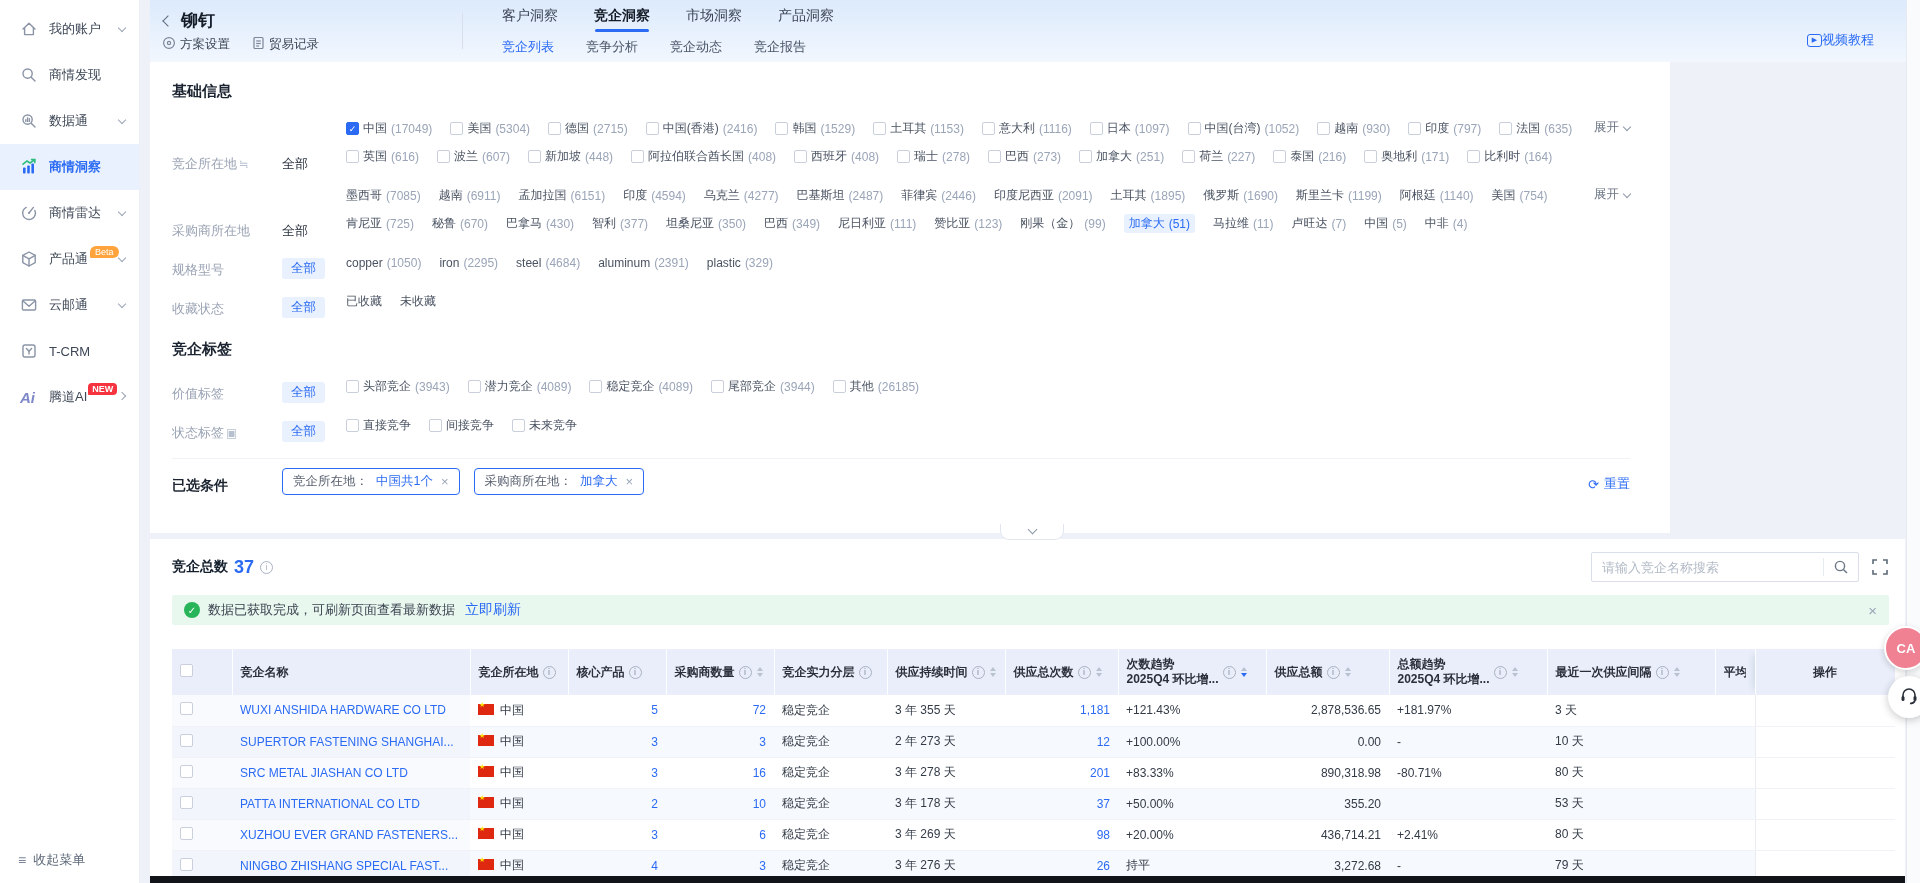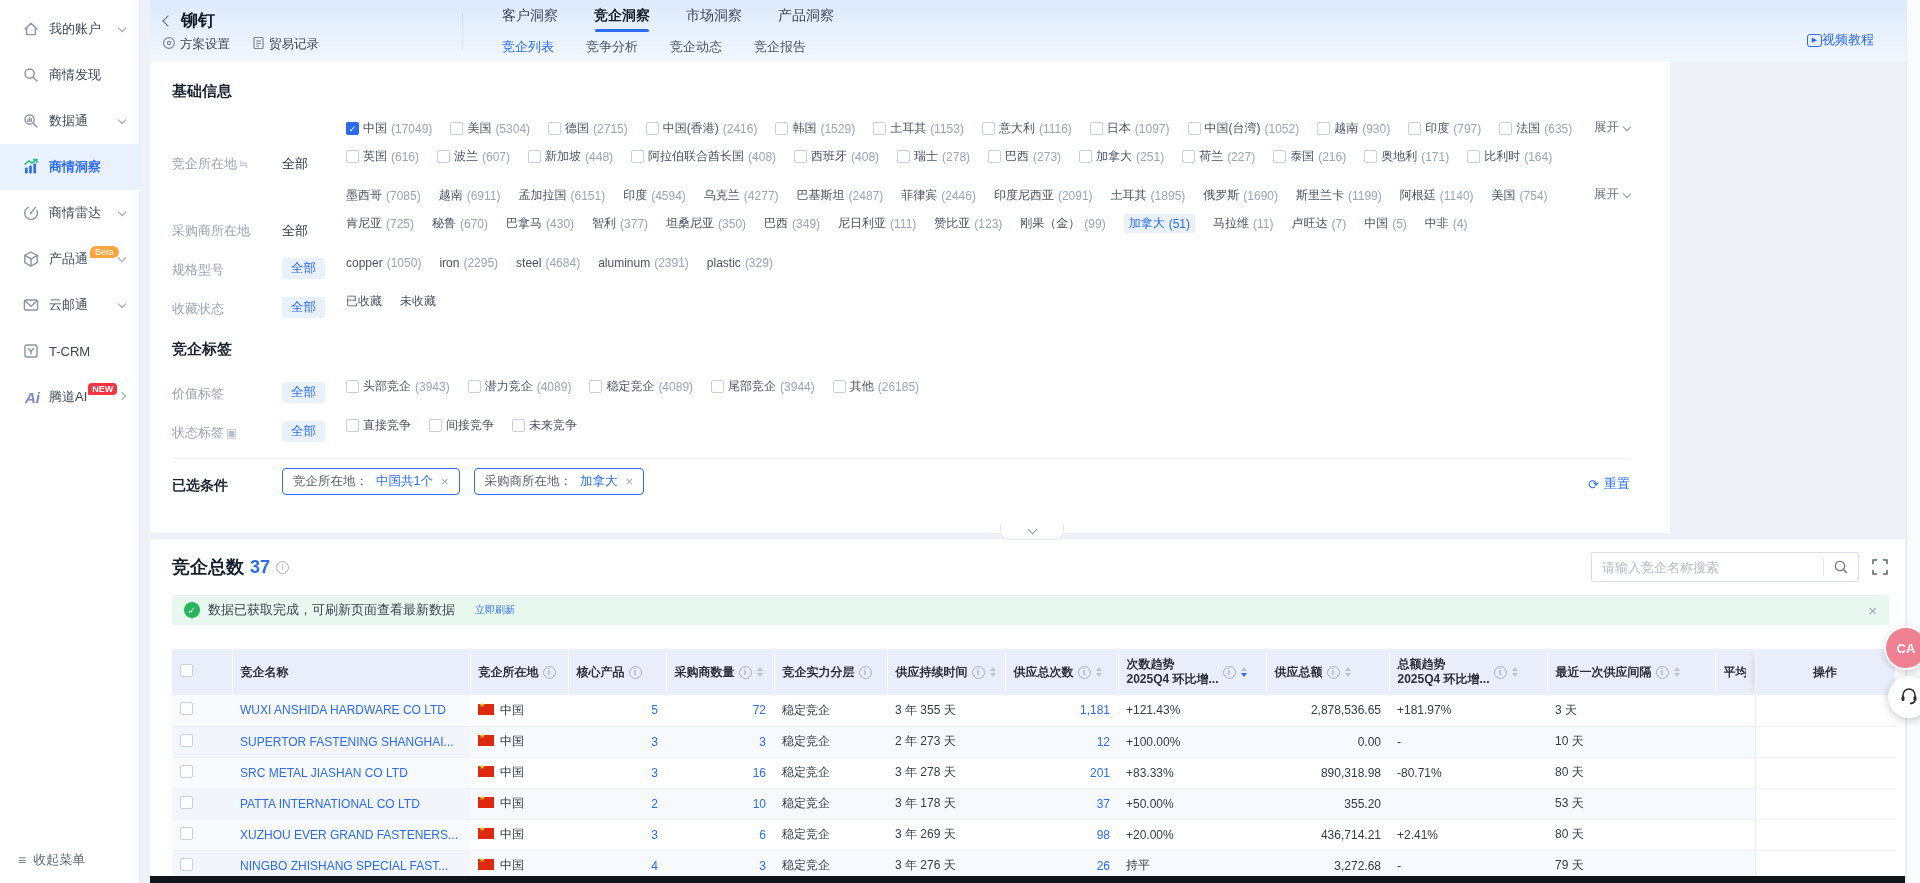--- a/index.html
+++ b/index.html
@@ -3,21 +3,21 @@
 <meta charset="utf-8">
 <style>
   html,body{margin:0;padding:0;background:#eef2f8;font-family:"Liberation Sans","DejaVu Sans",sans-serif;}
   *{box-sizing:border-box;}
   .app{position:relative;width:1920px;height:883px;overflow:hidden;background:#eef2f8;}
 
   
   .sidebar{position:absolute;left:0;top:0;width:140px;height:883px;background:#fff;border-right:1px solid #eceff5;z-index:3;}
   .side-items{padding-top:6px;}
   .side-item{position:relative;height:46px;display:flex;align-items:center;padding-left:20px;cursor:pointer;color:#3d4756;font-size:13px;}
-  .side-item .sicon{width:20px;height:20px;margin-right:9px;display:inline-flex;align-items:center;justify-content:flex-end;flex:0 0 20px;}
+  .side-item .sicon{width:20px;height:20px;margin-right:9px;display:inline-flex;align-items:center;justify-content:flex-start;flex:0 0 20px;}
   .side-item .slabel{white-space:nowrap;}
   .side-item.active{background:#e8f1fd;}
   .side-item.active .slabel{color:#2b6bf3;font-weight:bold;}
   .side-item .chev{position:absolute;right:14px;width:6px;height:6px;border-right:1.4px solid #9aa5b5;border-bottom:1.4px solid #9aa5b5;transform:rotate(45deg);margin-top:-3px;}
   .side-item .chev.r{transform:rotate(-45deg);}
   .badge-beta{background:#ffa43d;color:#fff;font-size:9px;border-radius:8px 8px 8px 2px;padding:1px 5px;margin-left:2px;transform:translateY(-7px);display:inline-block;}
   .badge-new{background:#f5343f;color:#fff;font-size:9px;border-radius:4px 4px 4px 1px;padding:1px 4px;font-weight:bold;margin-left:1px;transform:translateY(-8px);display:inline-block;}
   .ai-txt{font-weight:bold;font-size:15px;color:#7e88c9;font-style:italic;}
   .collapse-menu{position:absolute;left:18px;bottom:14px;display:flex;align-items:center;gap:7px;color:#5d6878;font-size:13px;cursor:pointer;}
   .collapse-menu .cm-ic{color:#7b8698;font-size:14px;}
@@ -74,34 +74,34 @@
   .chip .cx{color:#9aa5b8;cursor:pointer;font-size:13px;line-height:1;}
   .reset{position:absolute;right:0;top:16px;display:flex;align-items:center;gap:5px;color:#2b6bf3;font-size:13px;cursor:pointer;}
   .reset .ric{font-size:13px;}
   .collapse-tab{position:absolute;left:860px;top:524px;width:64px;height:16px;background:#fff;border:1px solid #e3e8f0;border-top:none;border-radius:0 0 9px 9px;display:flex;align-items:center;justify-content:center;cursor:pointer;z-index:2;}
   .collapse-tab .chev{width:7px;height:7px;border-right:1.4px solid #8c97a8;border-bottom:1.4px solid #8c97a8;transform:rotate(45deg);margin-top:-4px;}
 
   
   .card2{position:absolute;left:10px;top:539px;width:1755px;height:344px;background:#fff;padding:12px 16px 0 22px;overflow:hidden;}
   .t2row{display:flex;align-items:center;justify-content:space-between;height:32px;}
   .t2-title{display:flex;align-items:center;gap:6px;}
-  .t2-title .tt{font-size:18px;font-weight:bold;color:#15202e;}
+  .t2-title .tt{font-size:14px;font-weight:bold;color:#15202e;}
   .t2-title .tc{font-size:18px;font-weight:bold;color:#2b6bf3;}
   .info{display:inline-flex;width:13px;height:13px;border:1px solid #a8b2c2;border-radius:50%;color:#a8b2c2;font-size:9px;align-items:center;justify-content:center;font-style:normal;flex:0 0 13px;}
   .t2-right{display:flex;align-items:center;gap:12px;}
   .searchbox{position:relative;width:268px;height:30px;border:1px solid #d9dee8;border-radius:2px;background:#fff;}
   .searchbox input{border:none;outline:none;width:220px;height:28px;padding:0 10px;font-size:13px;color:#333;background:transparent;font-family:inherit;}
   .searchbox input::placeholder{color:#b3bbc7;}
   .searchbox .sdiv{position:absolute;right:34px;top:5px;bottom:5px;width:1px;background:#e6eaf1;}
   .searchbox .mag{position:absolute;right:9px;top:6px;}
   .fullscreen{cursor:pointer;display:inline-flex;}
   .notice{margin-top:12px;height:30px;background:#e9f8ef;border-radius:2px;display:flex;align-items:center;padding:0 12px;position:relative;}
   .notice .ck{width:16px;height:16px;border-radius:50%;background:#28b559;color:#fff;font-size:10px;display:inline-flex;align-items:center;justify-content:center;margin-right:8px;flex:0 0 16px;}
   .notice .msg{font-size:13px;color:#3a4350;}
-  .notice .act{font-size:10px;color:#2b6bf3;margin-left:20px;cursor:pointer;}
+  .notice .act{font-size:14px;color:#2b6bf3;margin-left:10px;cursor:pointer;}
   .notice .nx{position:absolute;right:12px;color:#9aa5b8;font-size:15px;cursor:pointer;line-height:1;}
 
   table.grid{border-collapse:collapse;table-layout:fixed;margin-top:24px;}
   .grid th{background:#e9eefa;height:46px;padding:0 8px;text-align:left;font-size:12px;color:#2a2f3a;font-weight:bold;border-right:1px solid rgba(255,255,255,.85);vertical-align:middle;}
   .grid th .hwrap{display:flex;align-items:center;gap:4px;}
   .grid th .hlbl{display:flex;flex-direction:column;line-height:1.25;}
   .grid th .hlbl .clip{display:inline-block;max-width:22px;overflow:hidden;white-space:nowrap;}
   .grid td{height:31px;padding:0 8px;font-size:12px;color:#333b47;border-bottom:1px solid #f0f2f7;white-space:nowrap;overflow:hidden;}
   .grid tr.even td{background:#f6f9fd;}
   .grid td.namecol,.grid td.cbcol{background:rgba(59,110,240,0.035);}

